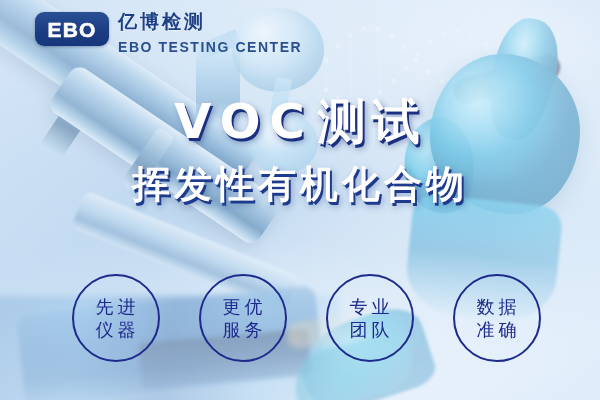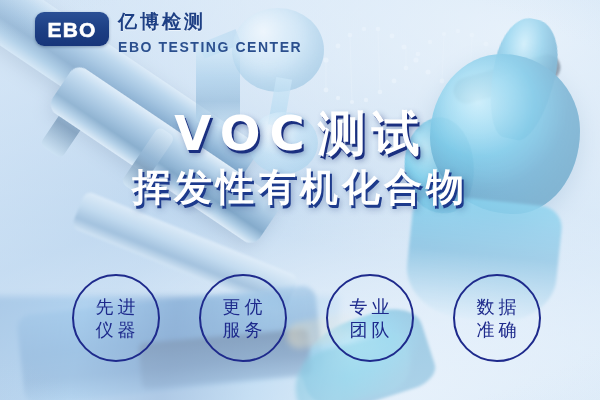--- a/index.html
+++ b/index.html
@@ -213,36 +213,36 @@
     font-family:"DejaVu Sans","Liberation Sans",sans-serif;
     text-shadow:0 1px 0 rgba(255,255,255,.5);
   }
   .logo-en{
     color:#2b4f8e;font-size:14px;font-weight:600;letter-spacing:1.55px;line-height:1;
     font-family:"Liberation Sans",sans-serif;
   }
 
   
   .headline{
-    position:absolute;left:0;right:0;top:108px;text-align:center;z-index:6;
+    position:absolute;left:0;right:0;top:96px;text-align:center;z-index:6;
     pointer-events:none;
   }
   .title-main{
     font-size:48px;font-weight:700;color:#ffffff;line-height:1.08;
     letter-spacing:7px;
     font-family:"DejaVu Sans","Liberation Sans",sans-serif;
     text-shadow:
       2px 3px 0 #1a2f80,
       3px 4px 6px rgba(18,40,110,.45);
     white-space:nowrap;
   }
   .title-main .en{letter-spacing:9px;}
   .title-main .cn{letter-spacing:6px;margin-left:4px;}
   .title-sub{
-    margin-top:7px;
+    margin-top:16px;
     font-size:38px;font-weight:700;color:#ffffff;line-height:1.1;
     letter-spacing:4px;
     font-family:Liberation Sans, sans-serif;
     text-shadow:
       2px 3px 0 #1d3a8c,
       3px 4px 7px rgba(20,45,115,.40);
     white-space:nowrap;
   }
 
   

